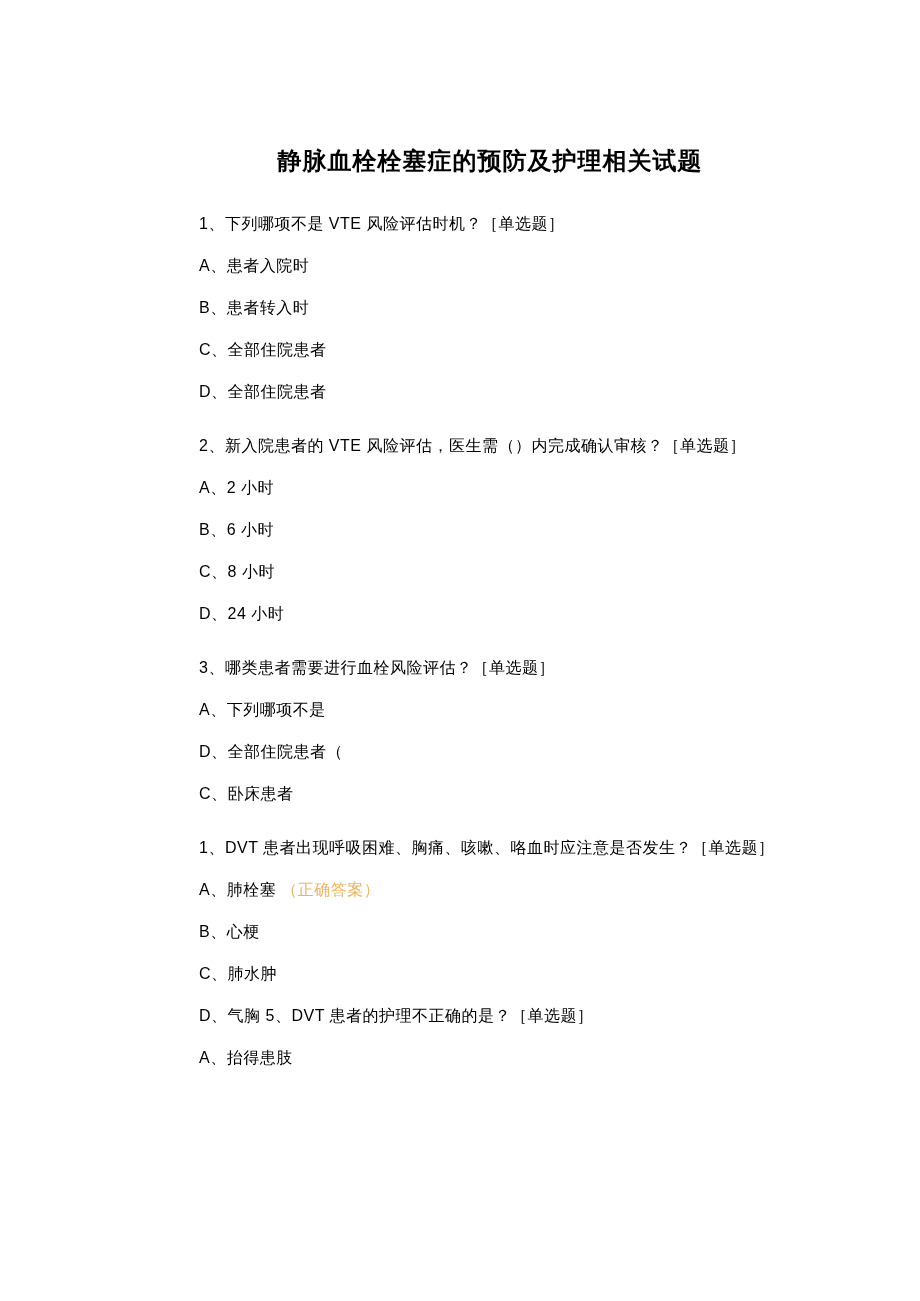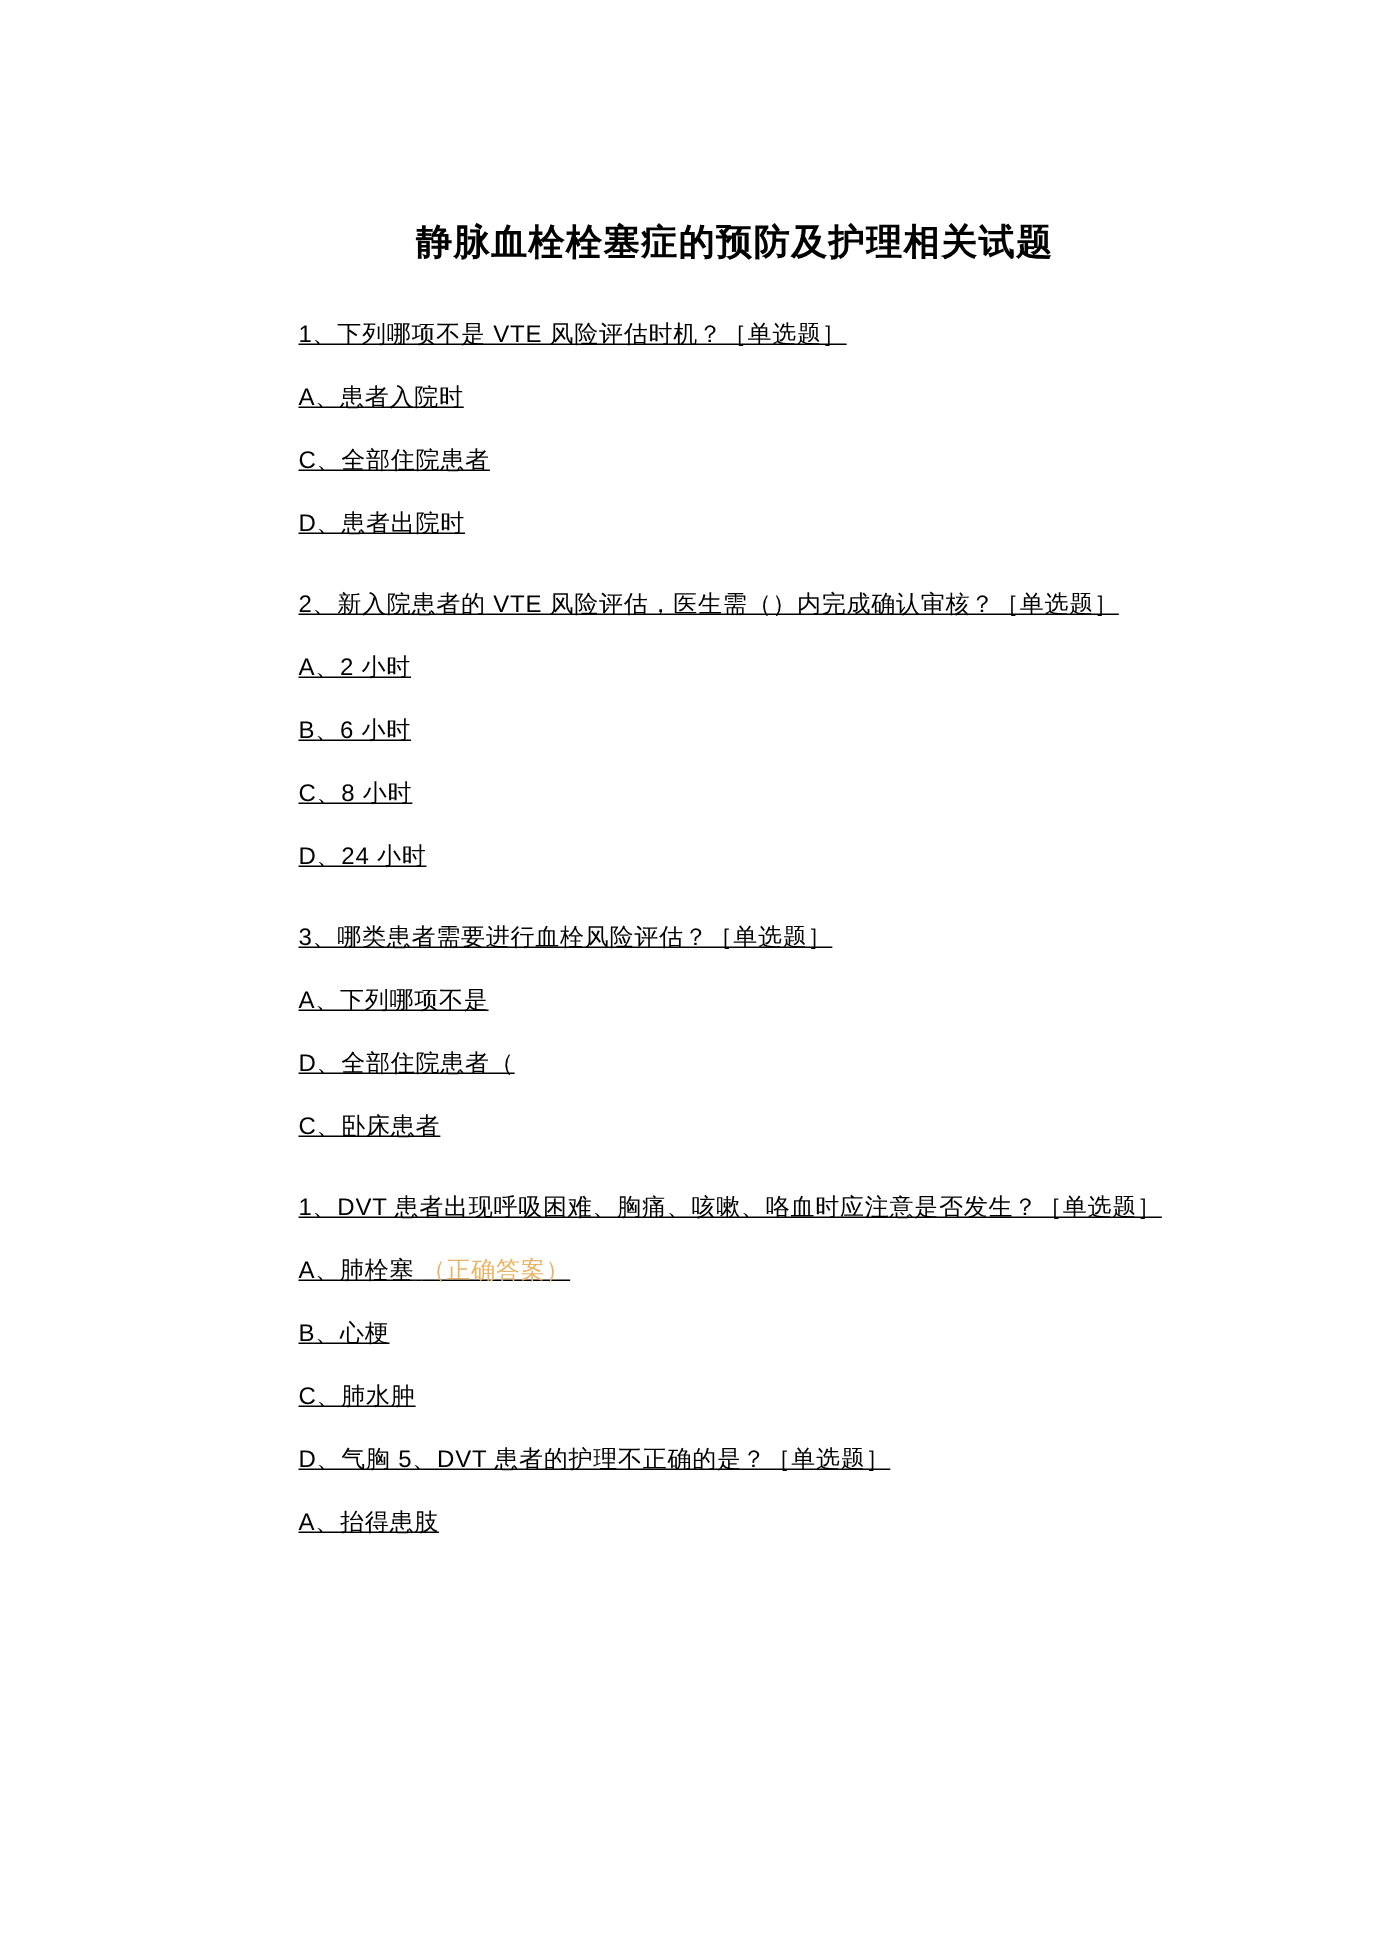--- a/index.html
+++ b/index.html
@@ -24,37 +24,37 @@
     letter-spacing: 1px;
   }
   .block {
     margin-bottom: 30px;
   }
   .line {
     font-size: 16px;
     line-height: 1.5;
     margin: 0 0 18px 0;
     letter-spacing: 0.5px;
-    text-decoration: underline;
   }
   .answer {
     color: #e8b468;
   }
 </style>
 </head>
 <body>
 
 <div class="page">
   <h1>静脉血栓栓塞症的预防及护理相关试题</h1>
 
   <div class="block">
     <p class="line">1、下列哪项不是 VTE 风险评估时机？［单选题］</p>
     <p class="line">A、患者入院时</p>
+    <p class="line">B、患者转入时</p>
     <p class="line">C、全部住院患者</p>
-    <p class="line">D、患者出院时</p>
+    <p class="line">D、全部住院患者</p>
   </div>
 
   <div class="block">
     <p class="line">2、新入院患者的 VTE 风险评估，医生需（）内完成确认审核？［单选题］</p>
     <p class="line">A、2 小时</p>
     <p class="line">B、6 小时</p>
     <p class="line">C、8 小时</p>
     <p class="line">D、24 小时</p>
   </div>
 

